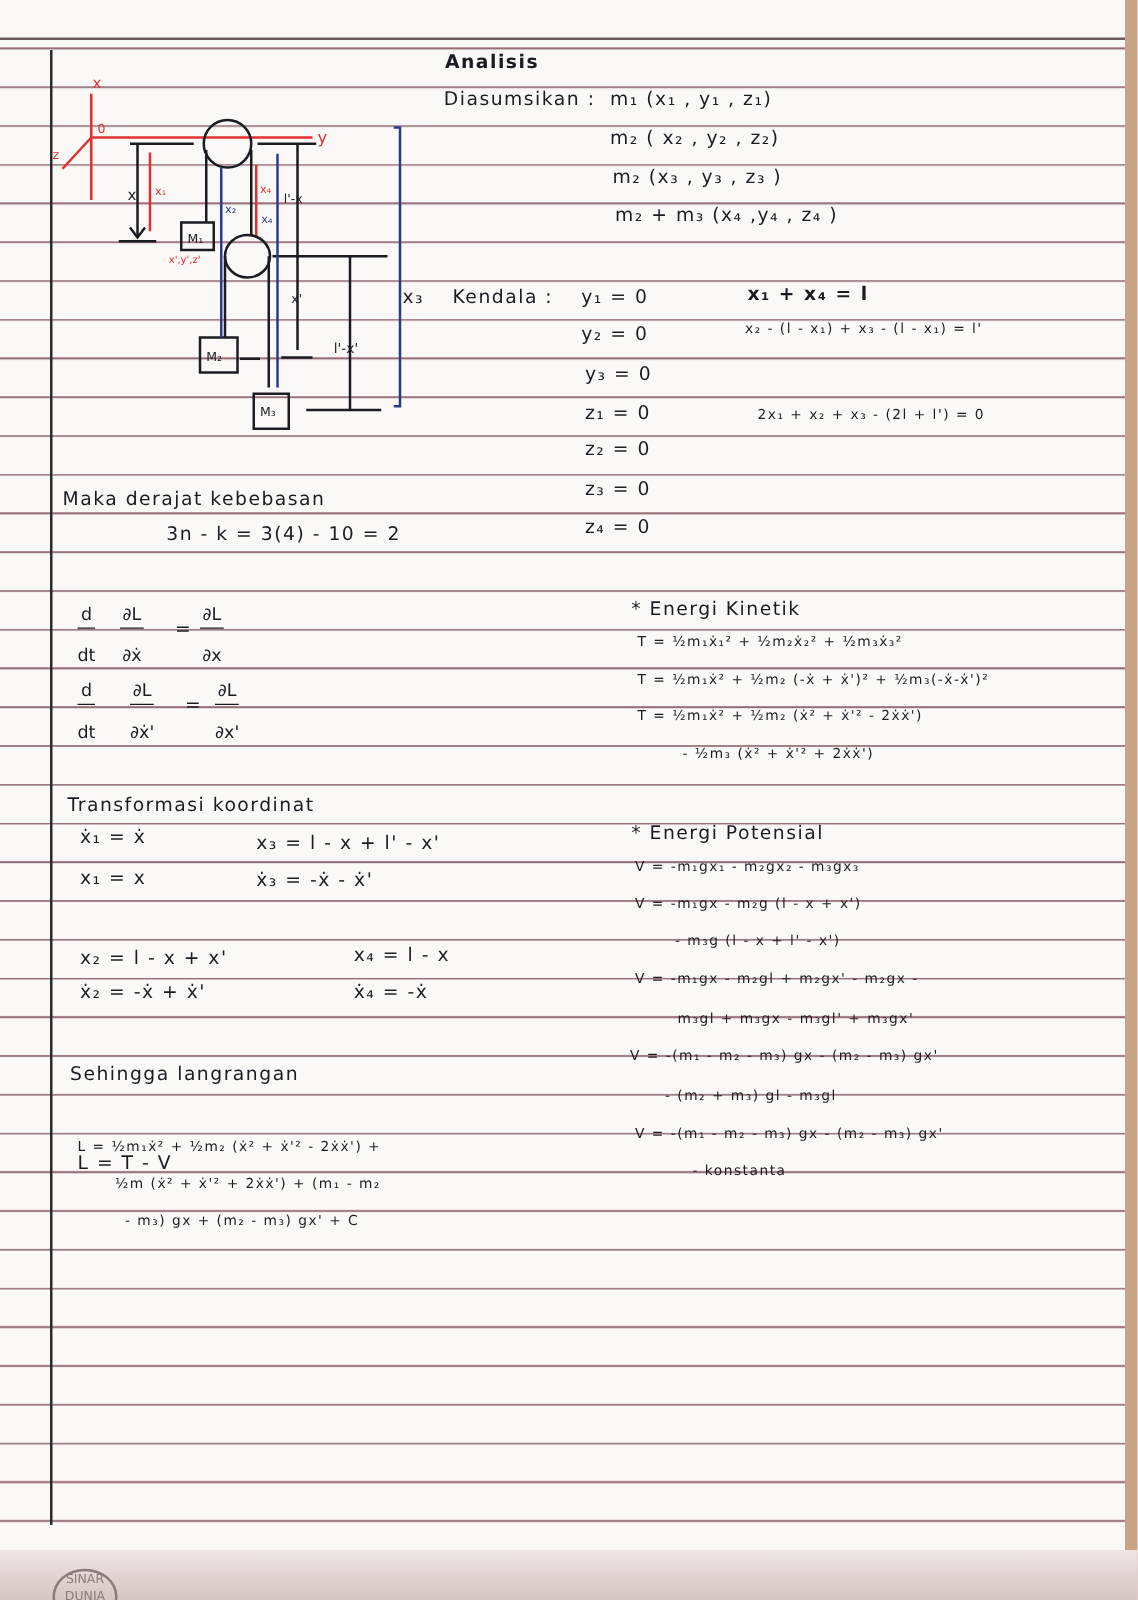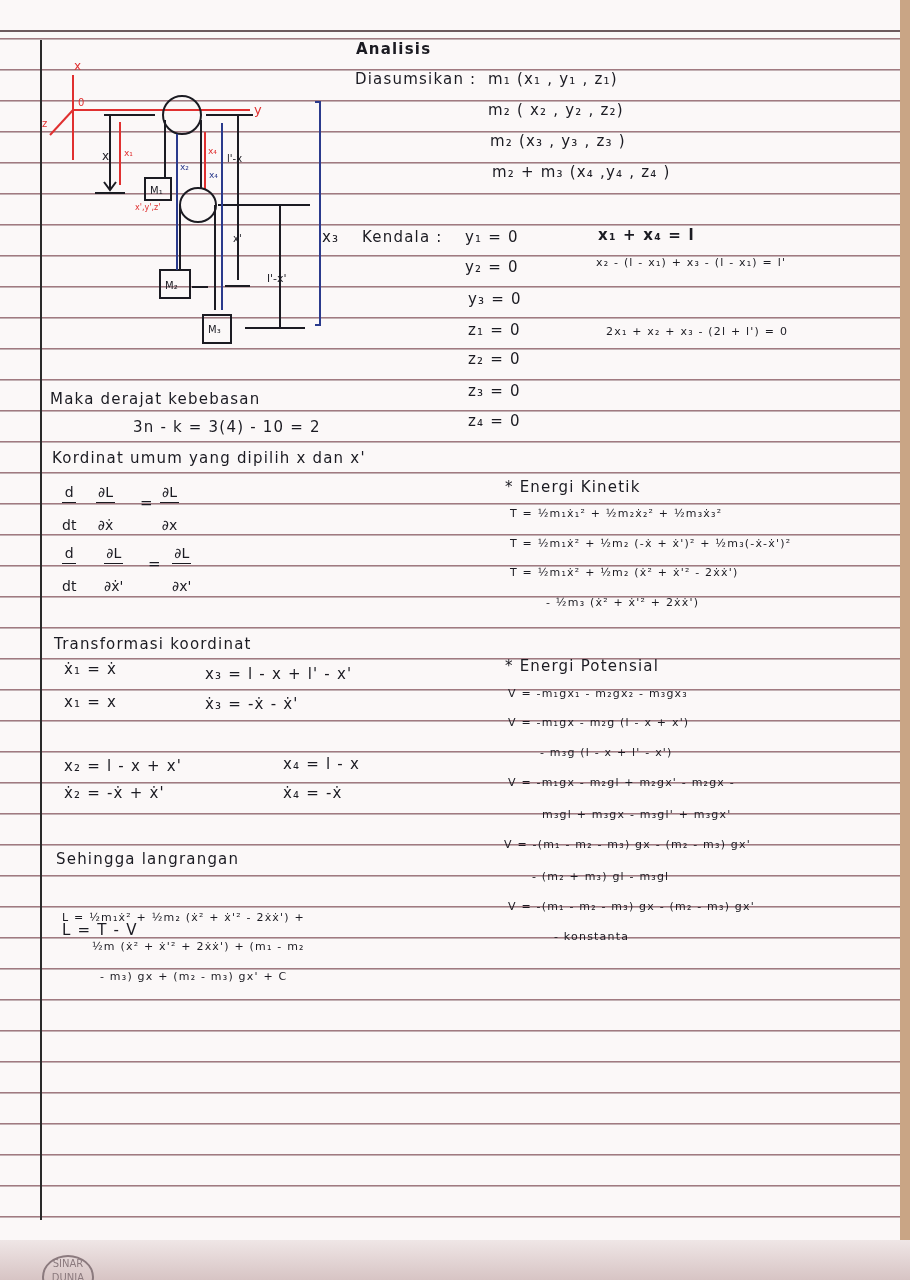--- a/index.html
+++ b/index.html
@@ -122,21 +122,20 @@
   <div class="hw" style="left:468px;top:321px;">z₁ = 0</div>
   <div class="hw" style="left:468px;top:350px;">z₂ = 0</div>
   <div class="hw" style="left:468px;top:382px;">z₃ = 0</div>
   <div class="hw" style="left:468px;top:412px;">z₄ = 0</div>
   <div class="hw" style="left:598px;top:226px;font-weight:bold;">x₁ + x₄ = l</div>
   <div class="hw sm" style="left:596px;top:256px;">x₂ - (l - x₁) + x₃ - (l - x₁) = l'</div>
   <div class="hw sm" style="left:606px;top:285px;margin-top:40px;">2x₁ + x₂ + x₃ - (2l + l') = 0</div>
 
   <div class="hw" style="left:50px;top:390px;">Maka derajat kebebasan</div>
   <div class="hw" style="left:133px;top:418px;">3n - k = 3(4) - 10 = 2</div>
-  <div class="hw" style="left:52px;top:449px;">Kordinat umum yang dipilih x dan x'</div>
 
   <div class="frac" style="left:62px;top:484px;">
       <span class="num">d</span>
       <span class="den">dt</span>
     </div>
   <div class="frac" style="left:96px;top:484px;">
       <span class="num">∂L</span>
       <span class="den">∂ẋ</span>
     </div>
   <div class="hw" style="left:140px;top:494px;">=</div>

